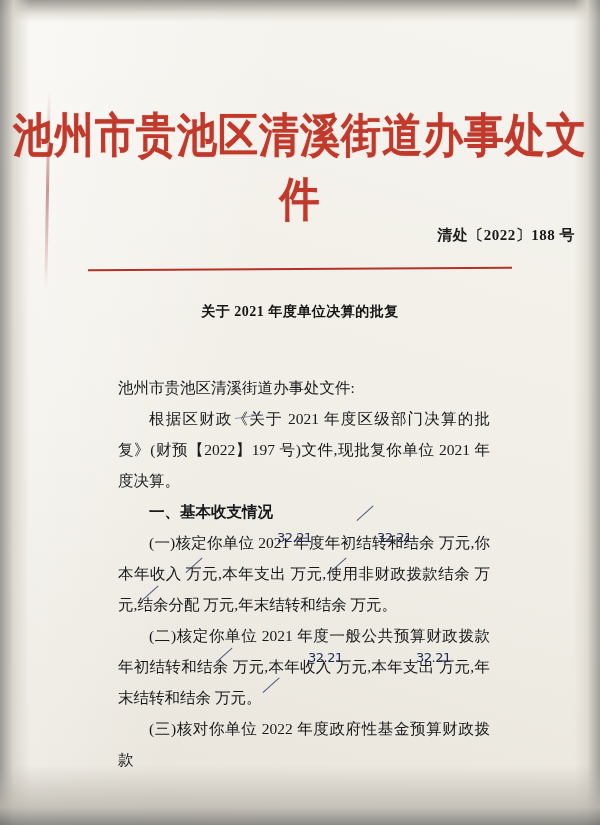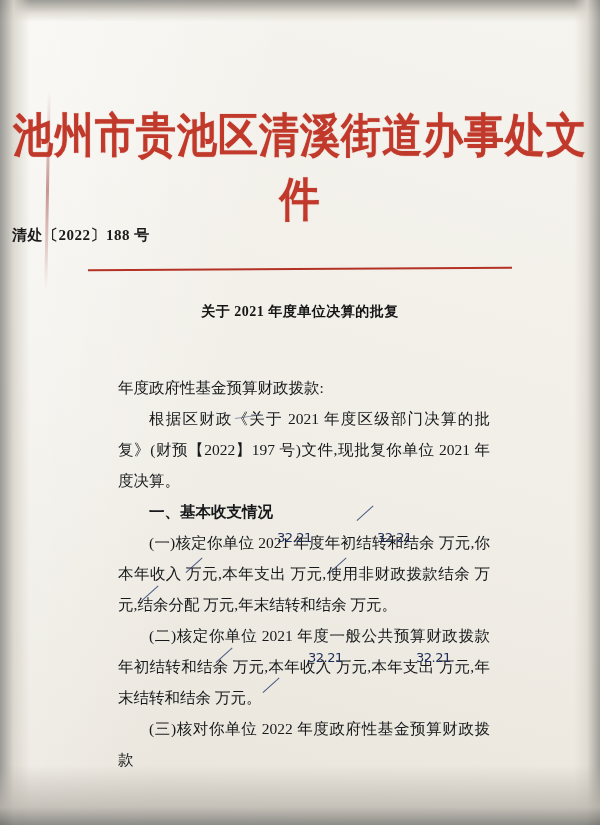--- a/index.html
+++ b/index.html
@@ -75,24 +75,24 @@
     color: #c0392b;
     font-family: "Liberation Serif", serif;
     font-weight: bold;
     font-size: 40px;
     letter-spacing: 1px;
     text-shadow: 0 0 1px rgba(192,57,43,0.6);
     transform: scaleY(1.16);
   }
   .doc-number {
     position: absolute;
-    left: 12px;
+    left: 0;
     top: 226px;
     width: 575px;
-    text-align: left;
+    text-align: right;
     font-size: 15px;
     font-weight: bold;
     color: #1b1b1b;
     letter-spacing: 0.5px;
   }
   .red-rule {
     position: absolute;
     left: 88px;
     top: 268px;
     width: 424px;
@@ -160,21 +160,21 @@
 
     <div class="doc-title">池州市贵池区清溪街道办事处文件</div>
 
     <div class="doc-number">清处〔2022〕188 号</div>
 
     <div class="red-rule"></div>
 
     <div class="subject">关于 2021 年度单位决算的批复</div>
 
     <div class="body">
-      <p>年度政府性基金预算财政拨款:</p>
+      <p>池州市贵池区清溪街道办事处文件:</p>
       <p class="indent">根据区财政《关于 2021 年度区级部门决算的批复》(财预【2022】197 号)文件,现批复你单位 2021 年度决算。</p>
       <p class="section-head">一、基本收支情况</p>
       <p class="indent">(一)核定你单位 2021 年度年初结转和结余  万元,你本年收入  万元,本年支出  万元,使用非财政拨款结余  万元,结余分配  万元,年末结转和结余  万元。</p>
       <p class="indent">(二)核定你单位 2021 年度一般公共预算财政拨款年初结转和结余  万元,本年收入  万元,本年支出  万元,年末结转和结余  万元。</p>
       <p class="indent">(三)核对你单位 2022 年度政府性基金预算财政拨款</p>
     </div>
 
     <span class="hand" style="position:absolute; left:277px; top:530px;">32.21</span>
     <span class="hand" style="position:absolute; left:377px; top:530px;">32.21</span>
     <span class="hand" style="position:absolute; left:308px; top:650px;">32.21</span>

